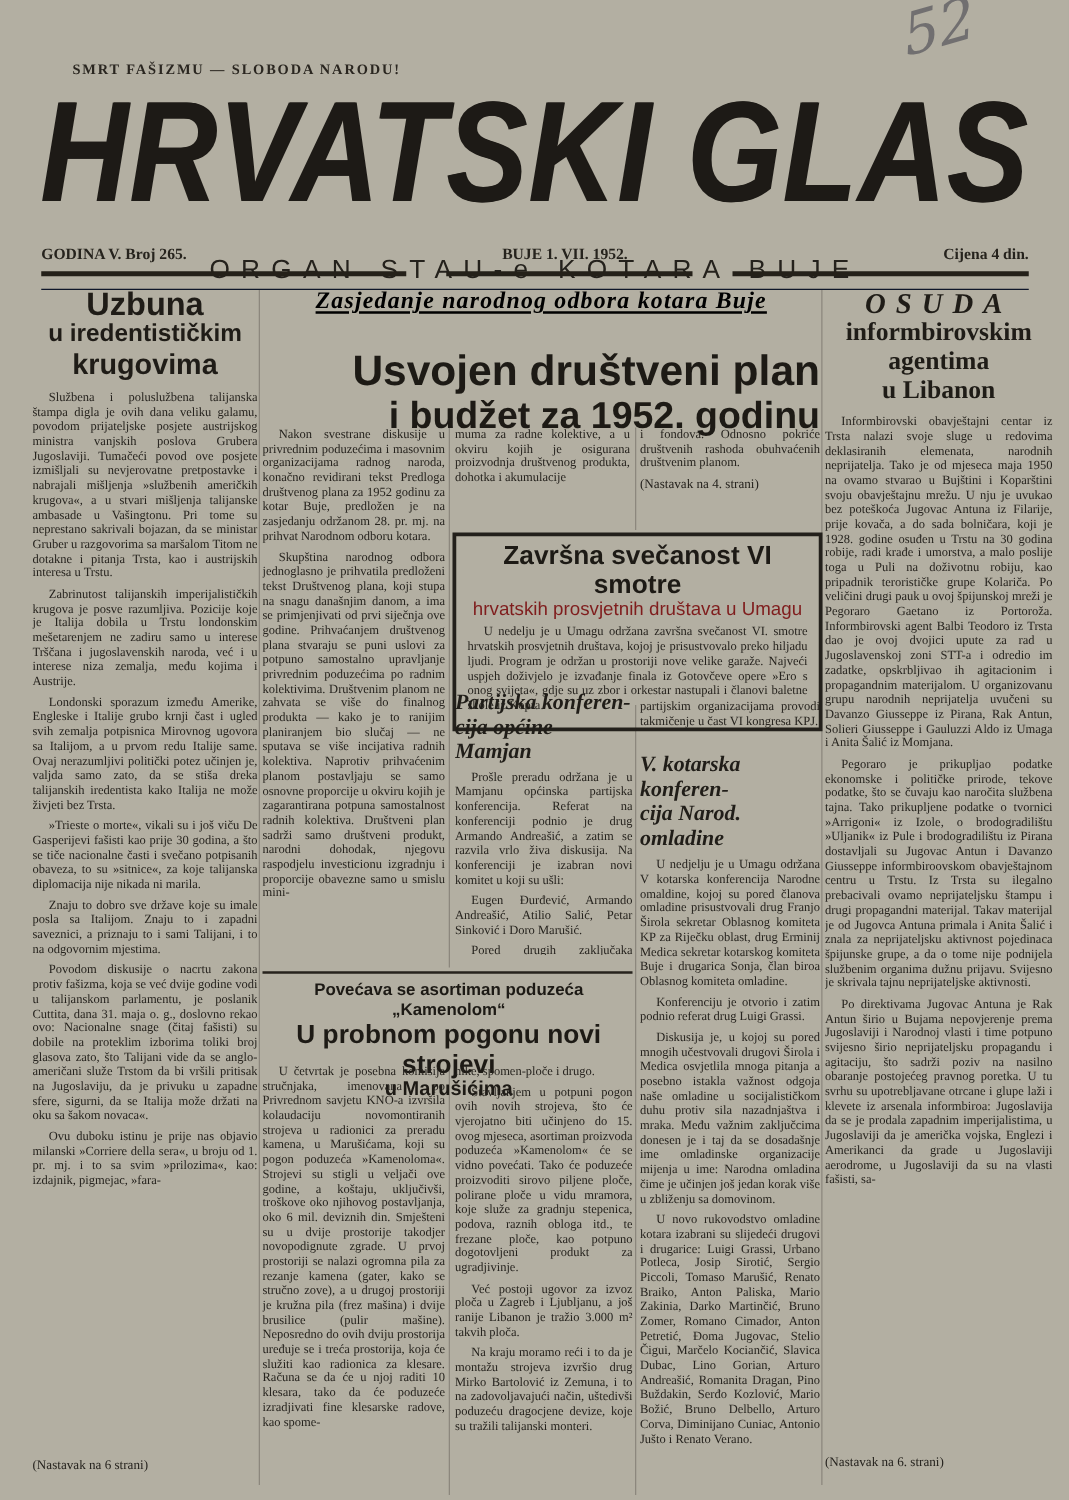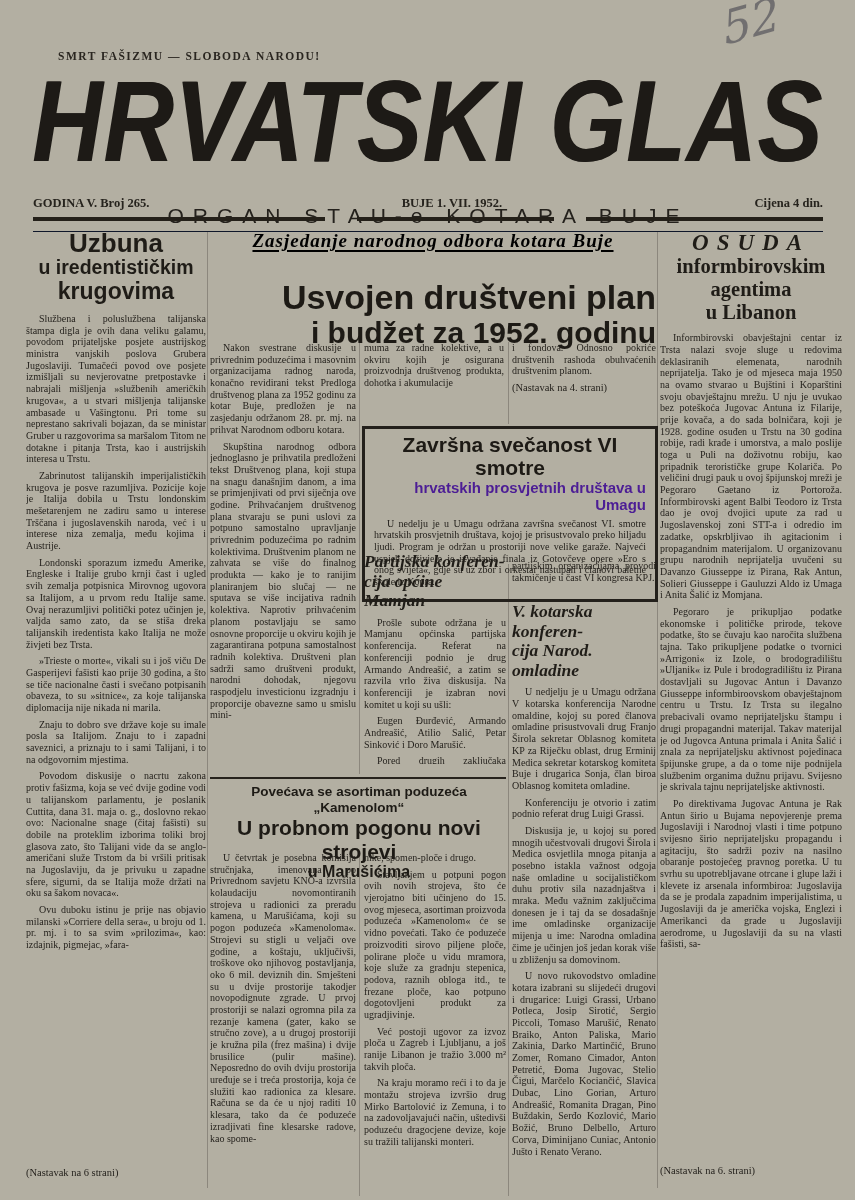--- a/index.html
+++ b/index.html
@@ -59,22 +59,22 @@
     font-family:"Liberation Sans",sans-serif;font-weight:bold;color:#1d1a15;margin-top:23px;}
   .hl-main .l1{font-size:34px;line-height:1.05;}
   .hl-main .l2{font-size:30px;line-height:1.1;}
   .m1{left:0;top:112px;width:146px;height:436px;overflow:hidden;}
   .m2{left:154px;top:112px;width:140px;height:84px;overflow:hidden;}
   .m3{left:302px;top:112px;width:144px;height:84px;overflow:hidden;}
   .m3 .cont{margin-top:2px;}
   .box{left:152px;top:196px;width:272px;border:3px solid #23201b;padding:4px 9px 6px;}
   .box .bt1{font-family:"Liberation Sans",sans-serif;font-weight:bold;font-size:21px;
     text-align:center;line-height:1.1;color:#1d1a15;}
-  .box .bt2{font-family:"Liberation Sans",sans-serif;font-weight:bold;font-size:15px;
-    text-align:right;line-height:1.15;margin-bottom:4px;color:#4c1d95;}
+  .box .bt2{font-family:"Liberation Sans",sans-serif;font-weight:normal;font-size:15px;
+    text-align:center;line-height:1.15;margin-bottom:4px;color:#7f1d1d;}
   .script-hl{font-family:"Liberation Serif",serif;font-style:italic;font-weight:bold;
     font-size:17.5px;line-height:1.12;color:#201d18;margin-bottom:6px;}
   .partijska{left:154px;top:322px;width:142px;height:212px;overflow:hidden;}
   .m3b{left:302px;top:330px;width:144px;}
   .vkot{left:302px;top:372px;width:144px;height:592px;overflow:hidden;}
   .rule-kam{left:0;top:547px;width:296px;border-top:2.5px solid #27231d;}
   .kam-head{left:0;top:554px;width:298px;text-align:center;
     font-family:"Liberation Sans",sans-serif;font-weight:bold;color:#1d1a15;}
   .kam-head .kk{font-size:13.5px;line-height:1.2;}
   .kam-head .k1{font-size:21px;line-height:1.12;}
@@ -154,21 +154,21 @@
     <div class="bt1">Završna svečanost VI smotre</div>
     <div class="bt2">hrvatskih prosvjetnih društava u Umagu</div>
     <p>U nedelju je u Umagu održana završna svečanost VI. smotre hrvatskih prosvjetnih društava, kojoj je prisustvovalo preko hiljadu ljudi. Program je održan u prostoriji nove velike garaže. Najveći uspjeh doživjelo je izvađanje finala iz Gotovčeve opere »Ero s onog svijeta«, gdje su uz zbor i orkestar nastupali i članovi baletne škole iz Kopra.</p>
   </div>
 
   <div class="abs partijska art">
     <div class="script-hl">
       <div>Partijska konferen-</div>
       <div>cija općine Mamjan</div>
     </div>
-    <p>Prošle subote održana je u Mamjanu općinska partijska konferencija. Referat na konferenciji podnio je drug Armando Andreašić, a zatim se razvila vrlo živa diskusija. Na konferenciji je izabran novi komitet u koji su ušli:</p>
+    <p>Prošle preradu održana je u Mamjanu općinska partijska konferencija. Referat na konferenciji podnio je drug Armando Andreašić, a zatim se razvila vrlo živa diskusija. Na konferenciji je izabran novi komitet u koji su ušli:</p>
     <p>Eugen Đurđević, Armando Andreašić, Atilio Salić, Petar Sinković i Doro Marušić.</p>
     <p>Pored drugih zaključaka donešen je taj da se u svim</p>
   </div>
 
   <div class="abs m3b art">
     <p style="text-indent:0">partijskim organizacijama provodi takmičenje u čast VI kongresa KPJ.</p>
   </div>
 
   <div class="abs vkot art">
     <div class="script-hl">

